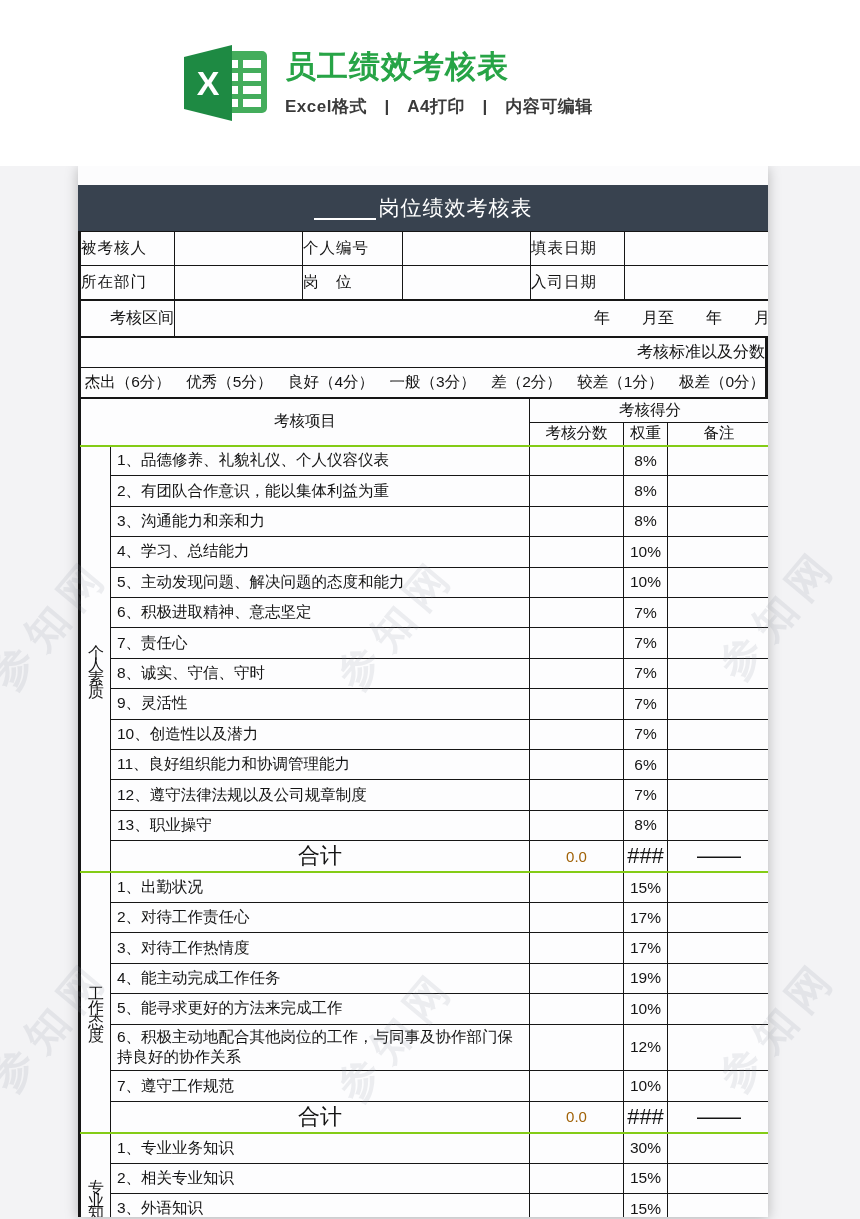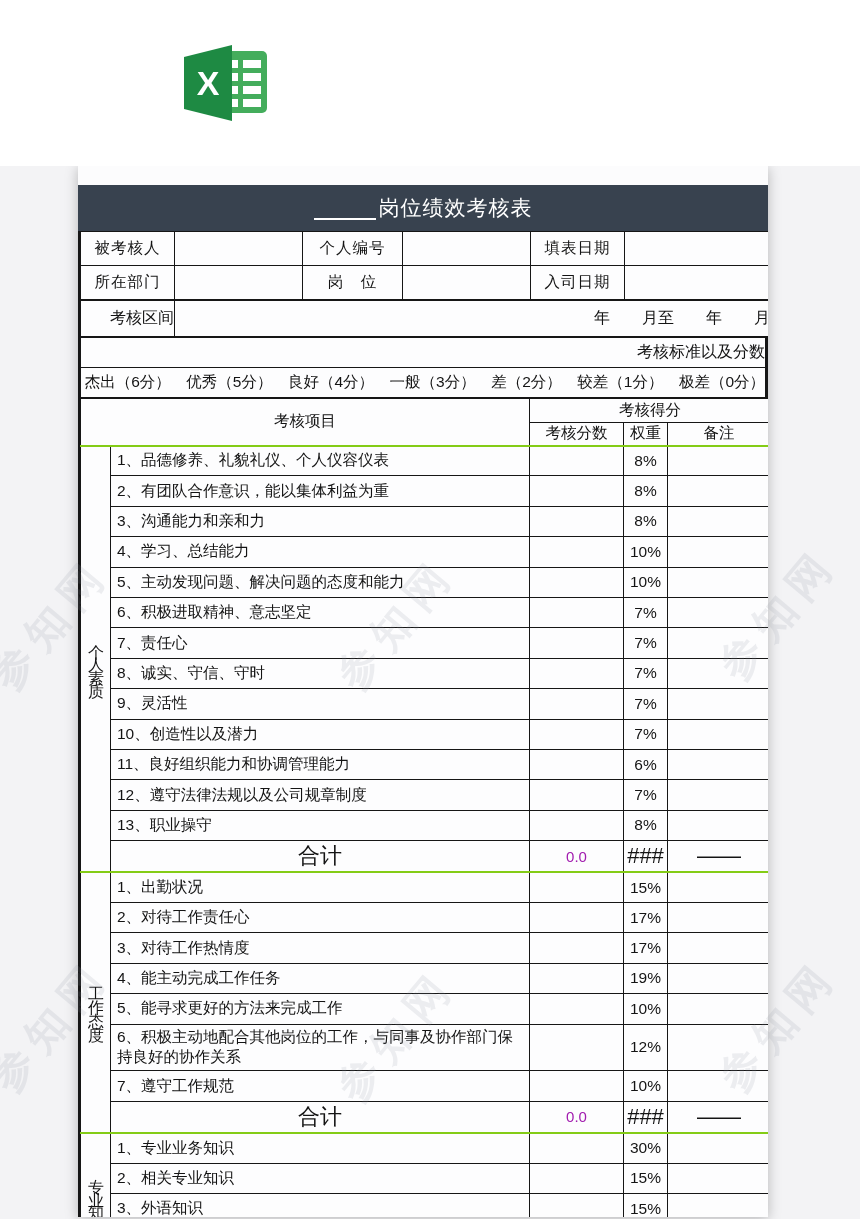--- a/index.html
+++ b/index.html
@@ -24,37 +24,37 @@
   
   .form-title{height:46px;background:#38424f;color:#fff;display:flex;
               align-items:center;justify-content:center;font-size:21px;letter-spacing:1px}
   .blank-line{display:inline-block;width:62px;height:1.05em;
               border-bottom:2px solid #ffffff;margin-right:3px}
   
   table{width:100%;border-collapse:collapse;table-layout:fixed;background:#fdfdfe}
   td,th{border:1px solid #161616;font-weight:normal;font-size:15.5px;
         padding:0;overflow:hidden;background:transparent}
   .sheet{border-left:2px solid #161616;border-right:2px solid #161616}
-  .info-tbl td{height:33px;text-align:center}
+  .info-tbl td{height:33px;text-align:left}
   .info-tbl td.lab{letter-spacing:1px}
   .period-tbl td{height:35px;text-align:right;font-size:16px}
   .std-tbl td{height:29px;text-align:right;font-size:16px}
   .std-tbl td.scale{white-space:nowrap;font-size:15.5px;letter-spacing:0}
   .main-tbl th{font-size:15.5px}
   .main-tbl .hdr1{height:24px}
   .main-tbl .hdr2{height:23px}
   .main-tbl tr{height:30.4px}
   .main-tbl td.item{text-align:left;padding:2px 6px;line-height:1.35}
   .main-tbl td.cat{text-align:center;vertical-align:middle}
   .vtext{writing-mode:vertical-rl;text-orientation:upright;letter-spacing:13px;
          font-size:16px;display:inline-block}
   .main-tbl td.wt,.main-tbl td.score,.main-tbl td.rmk{text-align:center}
   tr.total{height:28px}
   tr.total td{text-align:center;font-size:22px}
-  tr.total td.gray{color:#a21caf;font-size:15px}
+  tr.total td.gray{color:#a16207;font-size:15px}
   tr.sec-top td{border-top:2px solid #84cc16}
   
   .wm{position:absolute;font-size:42px;font-weight:bold;letter-spacing:10px;
       color:rgba(140,148,158,.15);transform:rotate(-50deg);
       pointer-events:none;z-index:10;white-space:nowrap}
 </style>
 </head>
 <body>
 
 <div class="top">
@@ -67,20 +67,24 @@
         <rect x="52" y="33" width="11" height="8"></rect>
           <rect x="68" y="33" width="18" height="8"></rect>
         <rect x="52" y="46" width="11" height="8"></rect>
           <rect x="68" y="46" width="18" height="8"></rect>
         <rect x="52" y="59" width="11" height="8"></rect>
           <rect x="68" y="59" width="18" height="8"></rect>
       </g>
       <path d="M9 17 L57 5 L57 81 L9 69 Z" fill="#1e8a43"></path>
       <text x="33" y="55" text-anchor="middle" font-family="Liberation Sans, sans-serif" font-size="34" font-weight="bold" fill="#ffffff">X</text>
     </svg>
+  </div>
+  <div class="title-block">
+    <div class="main-title">员工绩效考核表</div>
+    <div class="sub-title">Excel格式　|　A4打印　|　内容可编辑</div>
   </div>
 </div>
 
 <div class="stage">
   <div class="card">
 
     <div class="form-title">
       <span class="blank-line"></span>
       <span>岗位绩效考核表</span>
     </div>

